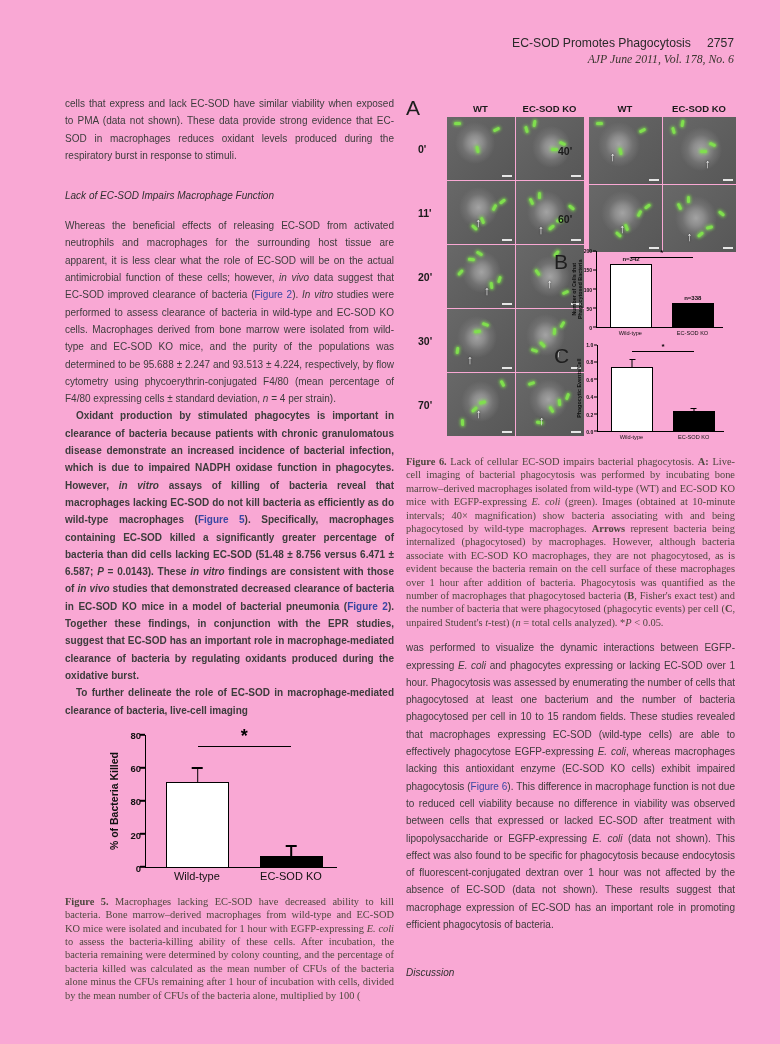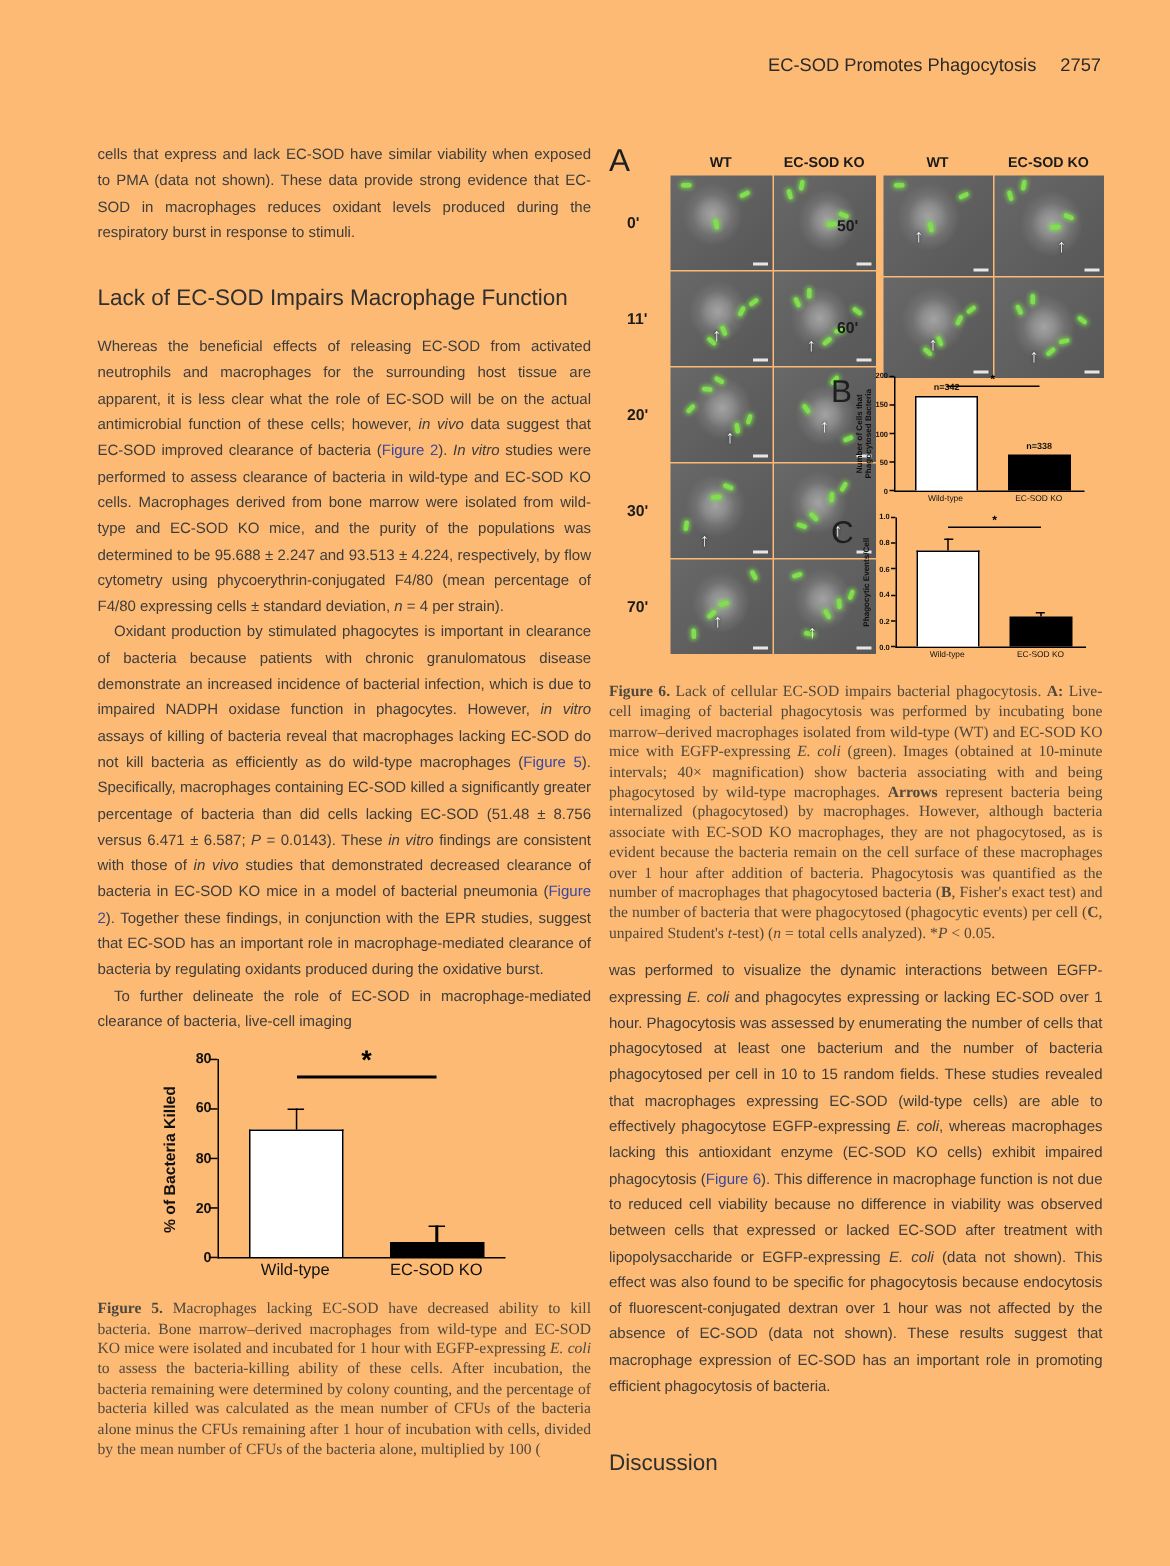--- a/index.html
+++ b/index.html
@@ -1,32 +1,32 @@
 <!DOCTYPE html>
 <html><head>
 <meta charset="utf-8">
 <style>
   html,body{margin:0;padding:0;background:#e8e8e8;}
-  .page{position:relative;width:780px;height:1044px;background:#fdba74;overflow:hidden;
+  .page{position:relative;width:780px;height:1044px;background:#f9a8d4;overflow:hidden;
         font-family:"Liberation Sans",sans-serif;color:#3c3c3c;}
   
   .pageheader{position:absolute;top:36px;right:46px;text-align:right;line-height:1.25;}
   .h-line1{font-size:12.2px;color:#2a2a2a;}
   .h-line1 .pgnum{display:inline-block;margin-left:16px;}
   .h-line2{font-family:"Liberation Serif",serif;font-style:italic;font-size:11.8px;color:#3a362f;margin-top:1px;}
   
   .cols{position:absolute;top:95px;left:65px;display:flex;gap:12px;width:670px;}
   .col{width:329px;}
   .body-par{margin:0 0 0 0;font-size:10px;line-height:17.3px;text-align:justify;color:#3c3c3c;}
   .body-par + .body-par{margin-top:0;}
-  .indent{text-indent:11px;}
+  .indent{text-indent:11px;font-weight:bold;}
   .seg-i{font-style:italic;}
   .seg-b{font-weight:bold;}
   .seg-l{color:#3847a3;}
-  .sec-head{font-size:15px;font-weight:400;color:#2f2f2f;margin:26px 0 16px 0;}
+  .sec-head{font-size:10px;font-style:italic;font-weight:400;color:#2f2f2f;margin:26px 0 16px 0;}
   .disc-head{margin:34px 0 16px 0;}
   
   .caption{font-family:"Liberation Serif",serif;font-size:10.4px;line-height:13.4px;text-align:justify;color:#4e483e;margin:0;}
   figure{margin:0;}
   
   .chart{display:grid;grid-template-rows:1fr auto;}
   .fig5-chart{grid-template-columns:18px 22px 1fr;width:232px;height:150px;margin:16px 0 10px 40px;}
   .small-chart{grid-template-columns:12px 13px 1fr;}
   .chart-b{width:152px;height:86px;}
   .chart-c{width:152px;height:96px;}
@@ -96,20 +96,21 @@
 </style>
 </head>
 <body>
 
 <div class="page">
 
   <header class="pageheader">
     <div class="h-line1">
       <span>EC-SOD Promotes Phagocytosis</span><span class="pgnum">2757</span>
     </div>
+    <div class="h-line2">AJP June 2011, Vol. 178, No. 6</div>
   </header>
 
   <div class="cols">
 
     <div class="col">
       <p class="body-par"><span>cells that express and lack EC-SOD have similar viability when exposed to PMA (data not shown). These data provide strong evidence that EC-SOD in macrophages reduces oxidant levels produced during the respiratory burst in response to stimuli.</span></p>
       <h2 class="sec-head">Lack of EC-SOD Impairs Macrophage Function</h2>
       <p class="body-par"><span>Whereas the beneficial effects of releasing EC-SOD from activated neutrophils and macrophages for the surrounding host tissue are apparent, it is less clear what the role of EC-SOD will be on the actual antimicrobial function of these cells; however, </span><span class="seg-i">in vivo</span><span> data suggest that EC-SOD improved clearance of bacteria (</span><span class="seg-l">Figure 2</span><span>). </span><span class="seg-i">In vitro</span><span> studies were performed to assess clearance of bacteria in wild-type and EC-SOD KO cells. Macrophages derived from bone marrow were isolated from wild-type and EC-SOD KO mice, and the purity of the populations was determined to be 95.688 ± 2.247 and 93.513 ± 4.224, respectively, by flow cytometry using phycoerythrin-conjugated F4/80 (mean percentage of F4/80 expressing cells ± standard deviation, </span><span class="seg-i">n</span><span>  = 4 per strain).</span></p>
       <p class="body-par indent"><span>Oxidant production by stimulated phagocytes is important in clearance of bacteria because patients with chronic granulomatous disease demonstrate an increased incidence of bacterial infection, which is due to impaired NADPH oxidase function in phagocytes. However, </span><span class="seg-i">in vitro</span><span> assays of killing of bacteria reveal that macrophages lacking EC-SOD do not kill bacteria as efficiently as do wild-type macrophages (</span><span class="seg-l">Figure 5</span><span>). Specifically, macrophages containing EC-SOD killed a significantly greater percentage of bacteria than did cells lacking EC-SOD (51.48 ± 8.756 versus 6.471 ± 6.587; </span><span class="seg-i">P</span><span> = 0.0143). These </span><span class="seg-i">in vitro</span><span> findings are consistent with those of </span><span class="seg-i">in vivo</span><span> studies that demonstrated decreased clearance of bacteria in EC-SOD KO mice in a model of bacterial pneumonia (</span><span class="seg-l">Figure 2</span><span>). Together these findings, in conjunction with the EPR studies, suggest that EC-SOD has an important role in macrophage-mediated clearance of bacteria by regulating oxidants produced during the oxidative burst.</span></p>
       <p class="body-par indent"><span>To further delineate the role of EC-SOD in macrophage-mediated clearance of bacteria, live-cell imaging</span></p>
@@ -264,21 +265,21 @@
                 </div>
               </div>
             </div>
           <div class="micro-grid right" id="gridR">
               <div class="mg-headrow">
                 <div class="mg-timespacer"></div>
                 <div class="mg-colhead">WT</div>
                 <div class="mg-colhead">EC-SOD KO</div>
               </div>
               <div class="mg-row">
-                <div class="mg-time">50'</div>
+                <div class="mg-time">40'</div>
                 <div class="mg-cell">
                   <div class="mg-cellbody" style="left: 12%; top: 8%;"></div>
                   <div class="mg-bact" style="left: 10%; top: 8%; transform: rotate(0deg);"></div>
                   <div class="mg-bact" style="left: 39%; top: 49%; transform: rotate(77deg);"></div>
                   <div class="mg-bact" style="left: 68%; top: 18%; transform: rotate(154deg);"></div>
                   <div class="mg-arrow" style="left: 28%; top: 50%;">↑</div>
                   <div class="mg-scalebar"></div>
                 </div>
                 <div class="mg-cell">
                   <div class="mg-cellbody" style="left: 23%; top: 15%;"></div>

